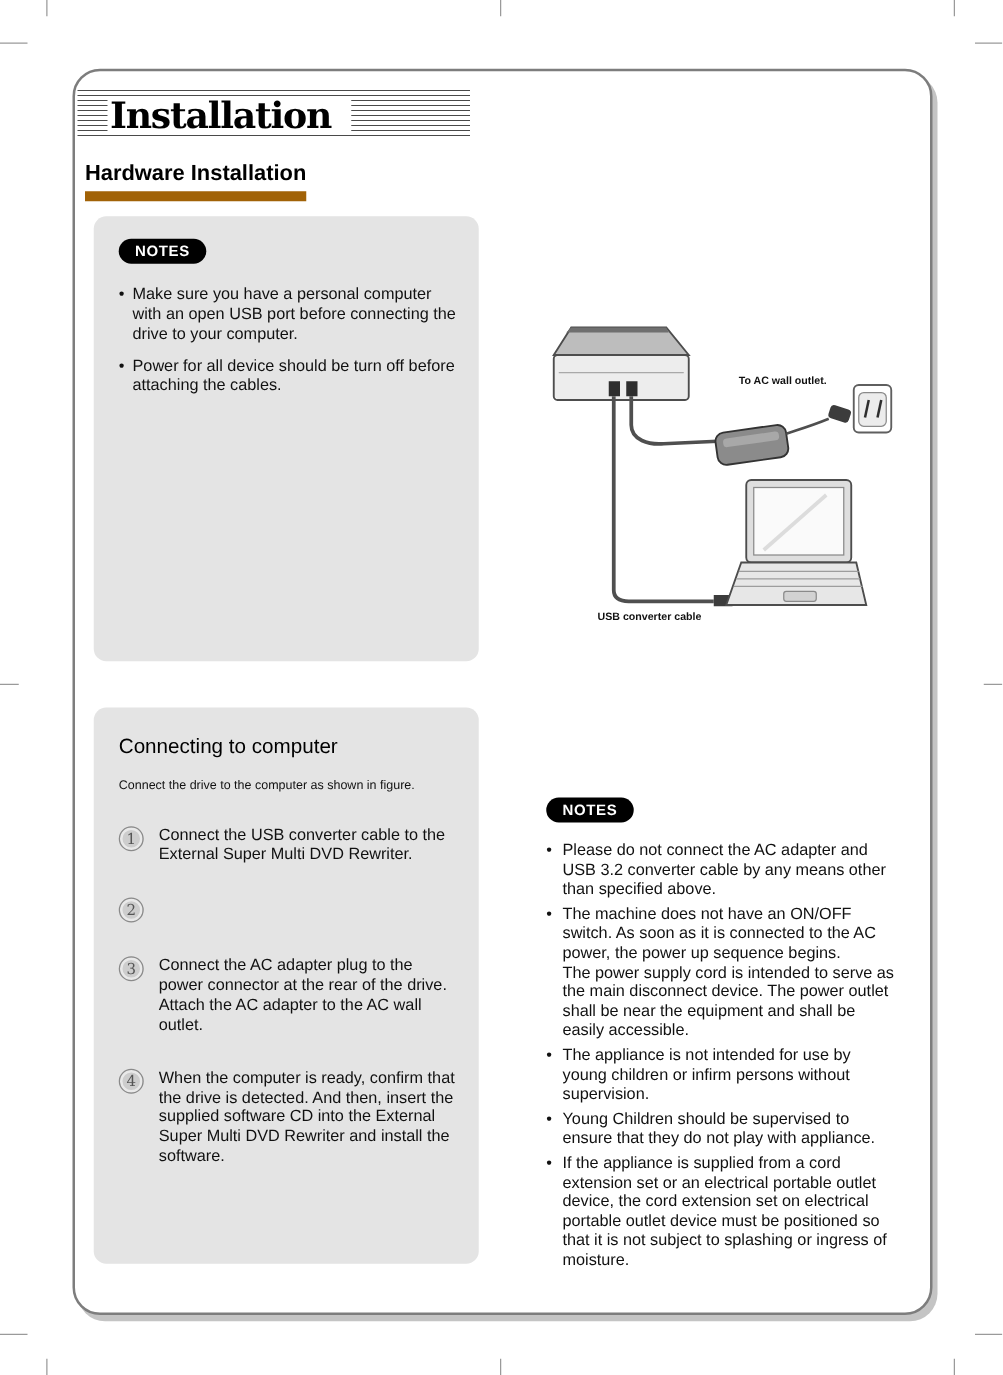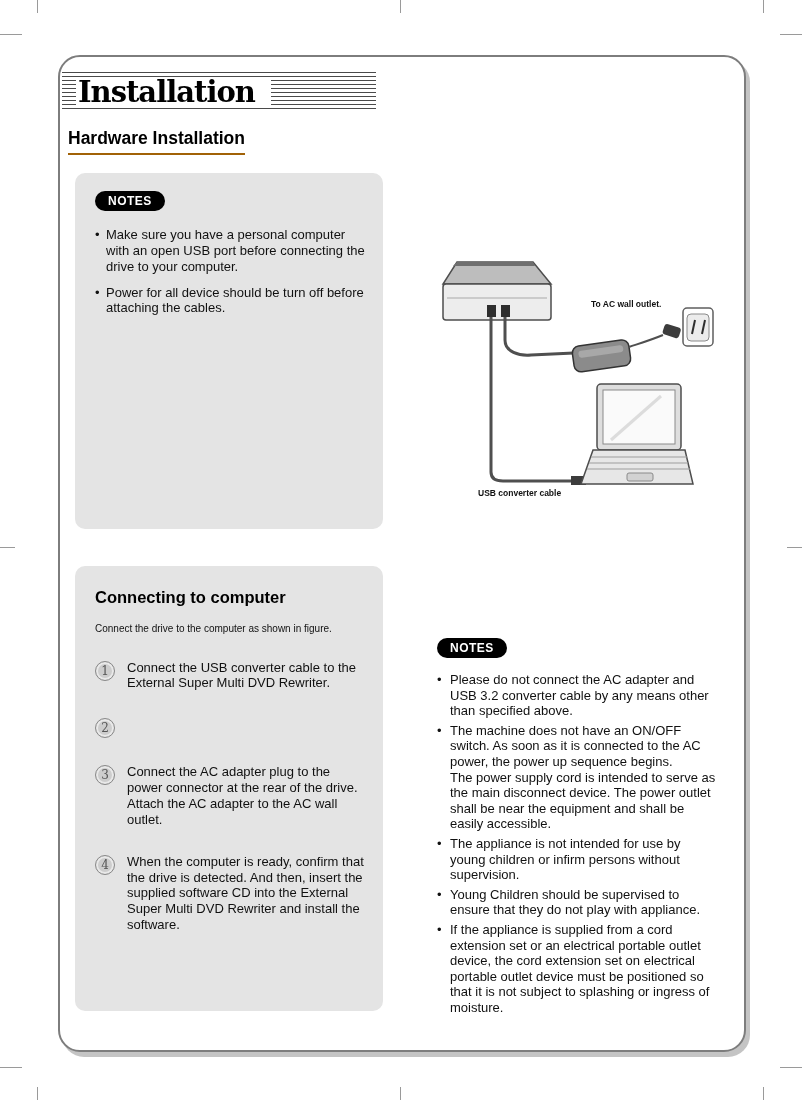--- a/index.html
+++ b/index.html
@@ -17,30 +17,30 @@
     border:2px solid #7d7d7d; border-radius:22px; background:#fff;
     box-shadow:4px 5px 0 #c4c4c4;
   }
 
   
   .title-banner {
     position:absolute; left:62px; top:72px; width:314px; height:40px;
     background:repeating-linear-gradient(to bottom, #4a4a4a 0 1.2px, #ffffff 1.2px 4px);
   }
   .title-text {
-    position:absolute; left:14px; top:7px; height:26px; line-height:26px;
+    position:absolute; left:24px; top:7px; height:26px; line-height:26px;
     background:#fff; padding:0 16px 0 2px;
     font-family:"DejaVu Serif", serif; font-weight:bold; font-size:29px;
     letter-spacing:-1px; color:#000; white-space:nowrap;
   }
 
   .hw-heading {
     position:absolute; left:68px; top:128px;
     font-size:17.5px; font-weight:bold; color:#000;
-    border-bottom:2px solid #a16207; padding-bottom:4px;
+    border-bottom:8px solid #a16207; padding-bottom:4px;
   }
 
   .gray-box {
     position:absolute; background:#e4e4e4; border-radius:10px; box-sizing:border-box;
   }
   .notes-box1 { left:75px; top:173px; width:308px; height:356px; padding:18px 18px 0 20px; }
   .connect-box { left:75px; top:566px; width:308px; height:445px; padding:22px 18px 0 20px; }
 
   .badge {
     display:inline-block; background:#000; color:#fff; font-weight:bold;
@@ -48,21 +48,21 @@
     letter-spacing:0.5px;
   }
 
   .bullets1 { margin-top:16px; }
   .bullet {
     position:relative; padding-left:11px; font-size:13px; line-height:1.22;
     margin-bottom:10px; white-space:pre-line;
   }
   .bullet::before { content:"\2022"; position:absolute; left:0; top:0; }
 
-  .box2-heading { font-size:16.5px; font-weight:bold; color:#000; margin-bottom:16px; }
+  .box2-heading { font-size:16.5px; font-weight:normal; color:#000; margin-bottom:16px; }
   .box2-intro { font-size:10px; line-height:1.25; margin-bottom:24px; }
 
   .step { display:flex; gap:12px; align-items:flex-start; margin-bottom:26px; }
   .step-num {
     flex:0 0 auto; width:18px; height:18px; border-radius:50%;
     background:#cdcdcd; border:1px solid #8a8a8a;
     box-shadow:inset 0 0 0 2px #e9e9e9;
     color:#555; font-family:"DejaVu Serif", serif; font-size:12px;
     line-height:18px; text-align:center; margin-top:1px;
   }

